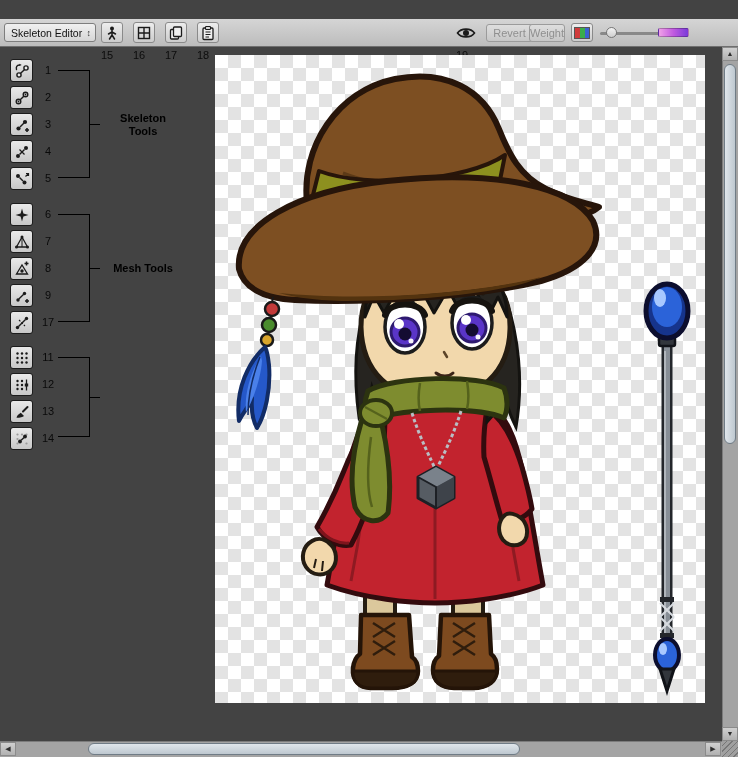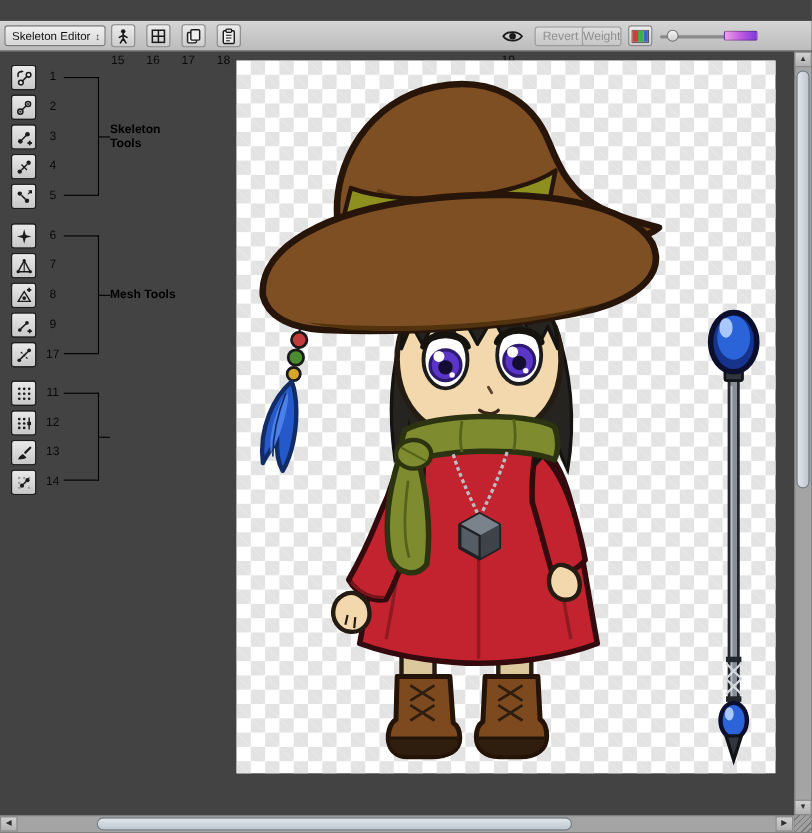--- a/index.html
+++ b/index.html
@@ -11,21 +11,21 @@
   .winctl{top:3px;color:#b9b9b9;font-size:9px;line-height:12px;width:14px;text-align:center;cursor:default}
   .toolbar{left:0;top:19px;width:738px;height:28px;background:linear-gradient(#d5d5d5,#bcbcbc);border-bottom:1px solid #6f6f6f}
   .dropdown{left:4px;top:23px;width:92px;height:19px;background:linear-gradient(#f0f0f0,#d6d6d6);border:1px solid #7e7e7e;border-radius:3px;font-size:10.5px;color:#111;display:flex;align-items:center;justify-content:space-between;padding:0 4px 0 6px}
   .tbtn{width:22px;height:21px;top:22px;background:linear-gradient(#ededed,#cccccc);border:1px solid #8a8a8a;border-radius:3px;display:flex;align-items:center;justify-content:center}
   .numlbl{font-size:11px;color:#0c0c0c;}
   .disbtn{height:18px;top:24px;background:linear-gradient(#dedede,#c7c7c7);border:1px solid #9b9b9b;border-radius:3px;font-size:11px;color:#8f8f8f;text-align:center;line-height:16px}
   .tool{left:10px;width:23px;height:23px;background:linear-gradient(#e9e9e9,#c8c8c8);border:1px solid #1c1c1c;border-radius:3px;display:flex;align-items:center;justify-content:center}
   .toolnum{left:38px;width:20px;font-size:11px;color:#0a0a0a;text-align:center}
   .bracket{border:1px solid #000;border-left:none;width:32px;left:58px}
   .bconn{height:1px;background:#000;left:90px;width:10px}
-  .blabel{left:100px;width:86px;text-align:left;font-size:11px;font-weight:bold;color:#000;line-height:13px}
+  .blabel{left:100px;width:86px;text-align:center;font-size:11px;font-weight:bold;color:#000;line-height:13px}
   .canvas{left:215px;top:55px;width:490px;height:648px;overflow:hidden;background-color:#fff;background-image:linear-gradient(45deg,#e3e3e3 25%,transparent 25%,transparent 75%,#e3e3e3 75%),linear-gradient(45deg,#e3e3e3 25%,transparent 25%,transparent 75%,#e3e3e3 75%);background-size:26px 26px;background-position:0 0,13px 13px}
   .vscroll{left:722px;top:47px;width:16px;height:694px;background:#a4a4a4;border-left:1px solid #7c7c7c}
   .hscroll{left:0;top:741px;width:722px;height:16px;background:#a4a4a4;border-top:1px solid #7c7c7c}
   .sarrow{width:16px;height:14px;background:linear-gradient(#d0d0d0,#b1b1b1);border:1px solid #8b8b8b;color:#2e2e2e;font-size:7px;text-align:center;line-height:12px}
   .thumbv{left:724px;width:12px;background:linear-gradient(90deg,#e0e6eb,#bec8d0);border:1px solid #707c86;border-radius:6px}
   .thumbh{top:743px;height:12px;background:linear-gradient(#e0e6eb,#bec8d0);border:1px solid #707c86;border-radius:6px}
   .corner{left:722px;top:741px;width:16px;height:16px;background:#a0a0a0;background-image:repeating-linear-gradient(135deg,transparent 0 3px,#777 3px 4px)}
   svg{display:block}
 </style>
 </head>

